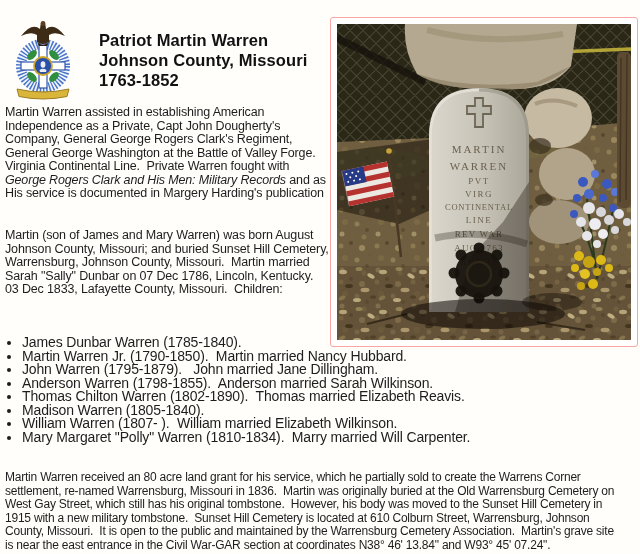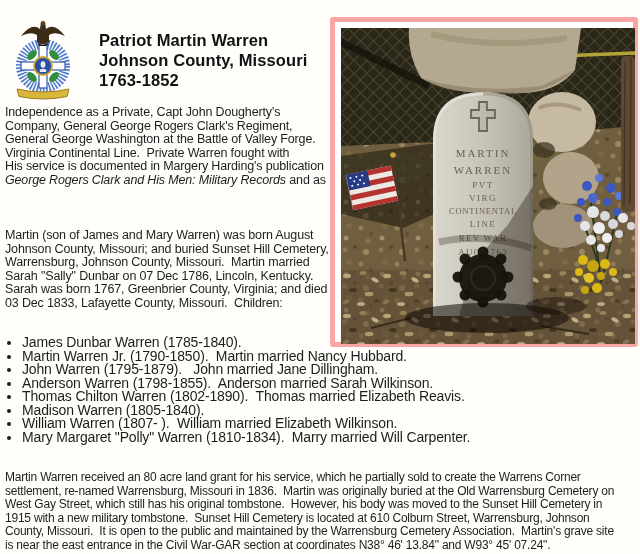--- a/index.html
+++ b/index.html
@@ -18,21 +18,21 @@
   .textblock .line { white-space:pre; }
   #para1 { left:5px; top:106px; width:334px; }
   #para2 { left:5px; top:229px; width:334px; }
   #childlist { left:5px; top:336px; list-style:disc; padding-left:17px; }
   #childlist li { font-size:14px; line-height:13.5px; letter-spacing:-0.15px; white-space:pre; }
   #para3 { left:5px; top:471px; width:634px; font-size:12px; letter-spacing:-0.22px; }
   .italic { font-style:italic; }
 
   
   .photo-frame { position:absolute; left:330px; top:17px; width:308px; height:330px;
-    background:#ffffff; border:5px solid #fca5a5; border-radius:3px; padding:6px; }
+    background:#ffffff; border:1px solid #fca5a5; border-radius:3px; padding:6px; }
   .photo-frame svg { display:block; }
   .hs-text { font-family:"Liberation Serif", serif; fill:#6b6250; text-anchor:middle; }
 </style>
 </head>
 <body>
 
 <div class="canvas">
 
   <div class="logo">
     <svg width="74" height="86" viewBox="0 0 74 86">
@@ -69,34 +69,34 @@
     </svg>
   </div>
 
   <div class="title">
     <div>Patriot Martin Warren</div>
     <div>Johnson County, Missouri</div>
     <div>1763-1852</div>
   </div>
 
   <div id="para1" class="textblock">
+    <div class="line">Martin Warren assisted in establishing American</div>
     <div class="line">Independence as a Private, Capt John Dougherty's</div>
     <div class="line">Company, General George Rogers Clark's Regiment,</div>
     <div class="line">General George Washington at the Battle of Valley Forge.</div>
     <div class="line">Virginia Continental Line.  Private Warren fought with</div>
+    <div class="line"><span class="italic">George Rogers Clark and His Men: Military Records</span><span> and as</span></div>
     <div class="line">His service is documented in Margery Harding's publication</div>
-    <div class="line"><span class="italic">George Rogers Clark and His Men: Military Records</span><span> and as</span></div>
   </div>
 
   <div id="para2" class="textblock">
     <div class="line">Martin (son of James and Mary Warren) was born August</div>
     <div class="line">Johnson County, Missouri; and buried Sunset Hill Cemetery,</div>
     <div class="line">Warrensburg, Johnson County, Missouri.  Martin married</div>
     <div class="line">Sarah "Sally" Dunbar on 07 Dec 1786, Lincoln, Kentucky.</div>
-    <div class="line">Sarah was born 1767, Greenbrier County, Virginia; and died</div>
     <div class="line">03 Dec 1833, Lafayette County, Missouri.  Children:</div>
   </div>
 
   <ul id="childlist" class="textblock">
     <li>James Dunbar Warren (1785-1840).</li>
     <li>Martin Warren Jr. (1790-1850).  Martin married Nancy Hubbard.</li>
     <li>John Warren (1795-1879).   John married Jane Dillingham.</li>
     <li>Anderson Warren (1798-1855).  Anderson married Sarah Wilkinson.</li>
     <li>Thomas Chilton Warren (1802-1890).  Thomas married Elizabeth Reavis.</li>
     <li>Madison Warren (1805-1840).</li>

